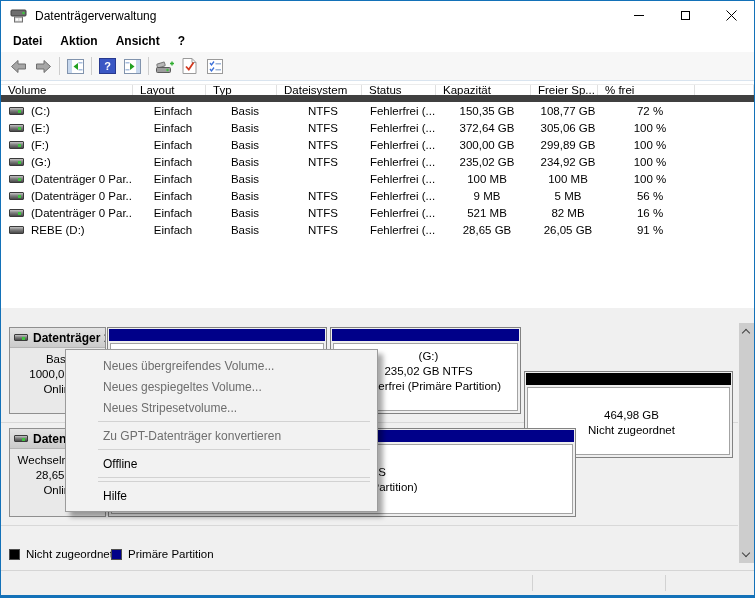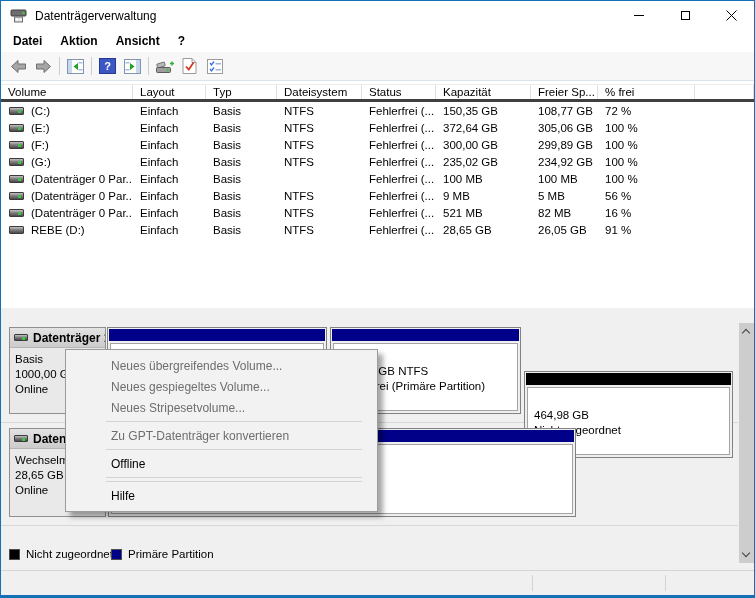--- a/index.html
+++ b/index.html
@@ -1,41 +1,41 @@
 <!DOCTYPE html>
 <html><head>
 <meta charset="utf-8">
 <style>
   * { margin:0; padding:0; box-sizing:border-box; }
   html,body { background:#444; }
   .window {
     width:755px; height:598px;
     border:1px solid #1371b8; border-bottom:3px solid #1371b8;
     background:#fff; position:relative; overflow:hidden;
-    font-family:"Liberation Sans", sans-serif; color:#000;
+    font-family:"Liberation Sans", sans-serif; color:#000;text-align:center;
   }
   
   .titlebar { height:29px; display:flex; align-items:center; background:#fff; }
   .title-icon { margin-left:9px; display:flex; }
   .title-text { margin-left:7px; font-size:12px; }
   .win-btns { margin-left:auto; display:flex; height:100%; }
   .win-btn { width:46px; display:flex; align-items:center; justify-content:center; }
   .glyph-min { width:10px; border-top:1px solid #000; }
   .glyph-max { width:9px; height:9px; border:1px solid #000; }
   
   .menubar { height:22px; display:flex; align-items:center; background:#fff; font-size:12px; padding-left:3px; }
   .mb-item { padding:3px 9px;font-weight:bold; }
   
   .toolbar { height:29px; background:#f7f7f7; border-bottom:1px solid #d9e4ef; display:flex; align-items:center; padding-left:5px; }
   .tb-btn { width:25px; height:24px; display:flex; align-items:center; justify-content:center; }
   .tb-sep { width:1px; height:18px; background:#cdcdcd; margin:0 3px; }
   
   .listpane { height:227px; background:#fff; padding-top:3px; font-size:11.5px; }
   .vt-grid { display:grid; grid-template-columns:132px 73px 71px 85px 74px 95px 67px 97px 1fr; align-items:center; }
-  .vt-header { height:18px; border-top:1px solid #ececec; border-bottom:3px solid #404040; }
+  .vt-header { height:18px; border-top:1px solid #ececec; border-bottom:7px solid #404040; }
   .vt-header .hc { border-right:1px solid #e0e0e0; height:100%; display:flex; align-items:center; padding-left:7px; overflow:hidden; white-space:nowrap; }
   .vt-row { height:17px; }
   .vt-cell { padding-left:7px; white-space:nowrap; overflow:hidden; }
   .vol-cell { display:flex; align-items:center; gap:7px; padding-left:8px; white-space:nowrap; overflow:hidden; }
   .drive-icon { width:15px; height:8px; flex:none; border:1px solid #3a3a3a; border-radius:1px;
     background:linear-gradient(#c3c3c3 0%, #808080 45%, #4a4a4a 100%); position:relative; }
   .drive-icon.led::after { content:""; position:absolute; right:2px; top:2px; width:3px; height:3px; background:#3ec43e; }
   
   .splitter { height:11px; background:#f0f0f0; }
   .graphpane { height:251px; background:#f0f0f0; position:relative; font-size:11.5px; }
@@ -54,21 +54,21 @@
   
   .vscroll { position:absolute; left:738px; top:4px; width:15px; height:240px; background:#cdcdcd; }
   .chev { position:absolute; left:4px; width:6px; height:6px; border-left:1.4px solid #404040; border-top:1.4px solid #404040; }
   .chev.up { top:7px; transform:rotate(45deg); }
   .chev.down { bottom:7px; transform:rotate(225deg); }
   
   .statusbar { height:25px; background:#f0f0f0; border-top:1px solid #d5d5d5; position:relative; }
   .sb-div { position:absolute; top:4px; bottom:4px; width:1px; background:#d2d2d2; }
   
   .ctx-menu { position:absolute; left:64px; top:348px; width:313px; background:#f2f2f2;
-    border:1px solid #9b9b9b; padding:5px 12px; box-shadow:5px 5px 5px rgba(0,0,0,.35); z-index:50; font-size:12px; }
+    border:1px solid #9b9b9b; padding:5px 4px; box-shadow:5px 5px 5px rgba(0,0,0,.35); z-index:50; font-size:12px; }
   .ctx-item { height:21px; display:flex; align-items:center; padding-left:33px; white-space:nowrap; }
   .ctx-item.disabled { color:#6e6e6e; }
   .ctx-sep { height:1px; background:#d2d2d2; margin:3px 3px 3px 28px; }
 </style>
 </head>
 <body>
 
 <div class="window">
 
   <div class="titlebar">

